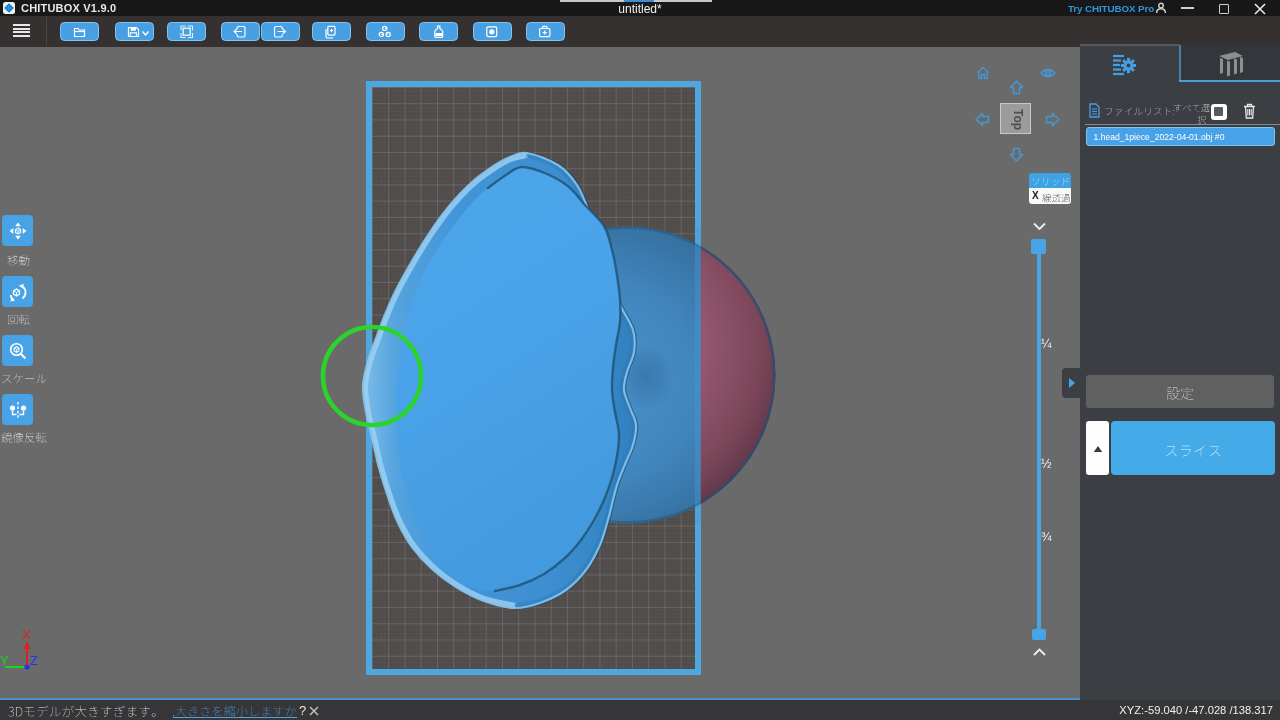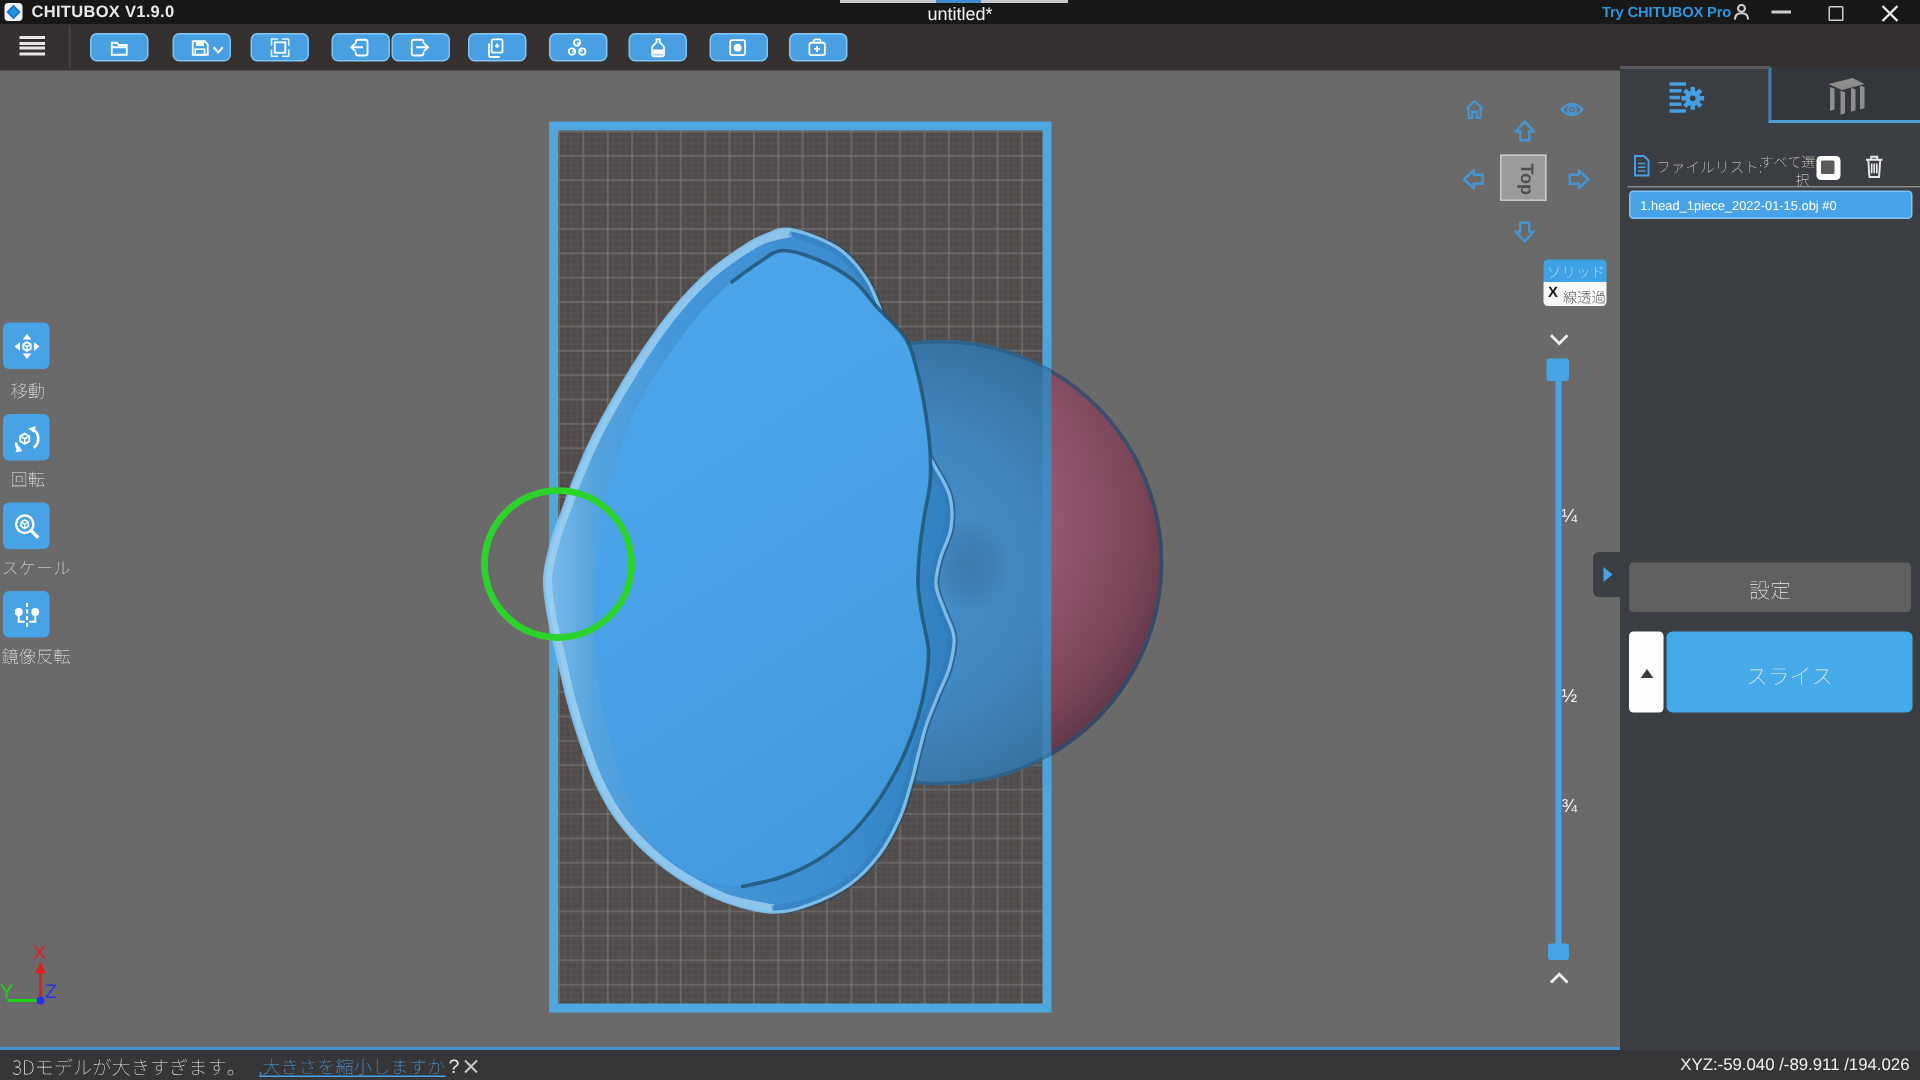--- a/index.html
+++ b/index.html
@@ -376,21 +376,21 @@
     </svg>
   </div>
 <div class="abs" style="left:1210.5px;top:103.5px;width:16px;height:16px;background:#fff;border-radius:3px;"></div>
 <div class="abs" style="left:1214px;top:107px;width:9px;height:9px;background:#5a5a5a;border-radius:1px;"></div>
 <svg class="abs" style="left:1243px;top:103px" width="13" height="16" viewBox="0 0 13 16">
     <path d="M1 3.5 h11 M4.5 3.5 v-2 h4 v2 M2.5 3.5 l0.8 11.5 h6.4 l0.8 -11.5" fill="none" stroke="#e8e8e8" stroke-width="1.3"></path>
     <path d="M4.8 6 v6.5 M6.5 6 v6.5 M8.2 6 v6.5" stroke="#e8e8e8" stroke-width="1.1"></path>
   </svg>
 <div class="abs" style="left:1085px;top:124px;width:195px;height:1px;background:#8a8a8a;"></div>
 <div class="abs" style="left:1085.5px;top:127px;width:189px;height:18.5px;background:#48a2e8;border:1px solid #7fc3f0;border-radius:3px;box-sizing:border-box;">
-    <div style="margin:4.2px 0 0 7px;font-size:8.6px;color:#fff;">1.head_1piece_2022-01-15.obj #0</div>
+    <div style="margin:4.2px 0 0 7px;font-size:8.6px;color:#fff;">1.head_1piece_2022-04-01.obj #0</div>
   </div>
 <div class="abs" style="left:1086px;top:375px;width:188px;height:33px;background:#606060;border-radius:3px;"></div>
 <div class="abs" style="left:1166.0px;top:383px;">
     <svg width="28" height="20" viewBox="0 0 28 20">
       <path transform="translate(0,15.7)" d="M7.1 -11.1H7.5V-9.4Q7.5 -8.9 7.4 -8.3Q7.3 -7.7 6.9 -7.1Q6.5 -6.5 5.7 -6.0Q5.7 -6.0 5.6 -6.1Q5.6 -6.2 5.5 -6.2Q5.5 -6.3 5.4 -6.3Q6.1 -6.8 6.5 -7.3Q6.9 -7.8 7.0 -8.4Q7.1 -8.9 7.1 -9.4ZM10.8 -11.1H11.2V-7.4Q11.2 -7.2 11.3 -7.2Q11.4 -7.1 11.6 -7.1Q11.6 -7.1 11.9 -7.1Q12.1 -7.1 12.3 -7.1Q12.5 -7.1 12.6 -7.1Q12.8 -7.1 12.9 -7.2Q13.0 -7.3 13.0 -7.7Q13.0 -8.0 13.0 -8.8Q13.1 -8.7 13.2 -8.7Q13.3 -8.6 13.4 -8.6Q13.4 -7.8 13.3 -7.4Q13.3 -7.0 13.1 -6.8Q13.0 -6.7 12.7 -6.7Q12.6 -6.7 12.4 -6.7Q12.1 -6.7 11.9 -6.7Q11.6 -6.7 11.6 -6.7Q11.3 -6.7 11.1 -6.7Q10.9 -6.8 10.9 -7.0Q10.8 -7.1 10.8 -7.4ZM7.3 -5.1Q8.0 -3.0 9.6 -1.5Q11.2 0.0 13.5 0.6Q13.4 0.7 13.4 0.7Q13.3 0.8 13.3 0.9Q13.2 0.9 13.2 1.0Q10.9 0.3 9.3 -1.2Q7.7 -2.7 6.9 -5.0ZM12.0 -5.5H12.1L12.2 -5.6L12.4 -5.4Q12.1 -4.1 11.4 -3.0Q10.7 -2.0 9.8 -1.2Q8.9 -0.4 7.8 0.2Q6.8 0.7 5.7 1.0Q5.7 0.9 5.6 0.9Q5.6 0.8 5.6 0.7Q5.5 0.7 5.5 0.6Q6.5 0.3 7.5 -0.2Q8.5 -0.7 9.4 -1.4Q10.3 -2.2 11.0 -3.2Q11.6 -4.2 12.0 -5.4ZM6.0 -5.5H12.2V-5.1H6.0ZM7.3 -11.1H11.0V-10.7H7.3ZM1.3 -7.4H5.3V-7.0H1.3ZM1.4 -11.1H5.3V-10.7H1.4ZM1.3 -5.6H5.3V-5.2H1.3ZM0.7 -9.3H5.8V-8.9H0.7ZM1.5 -3.8H5.3V0.1H1.5V-0.3H4.9V-3.4H1.5ZM1.3 -3.8H1.7V0.9H1.3Z M16.8 -7.3H25.4V-6.9H16.8ZM21.0 -4.0H25.7V-3.6H21.0ZM20.8 -7.2H21.2V0.2L20.8 0.1ZM17.5 -5.3 17.9 -5.2Q17.6 -3.1 16.9 -1.6Q16.2 0.0 15.0 1.0Q15.0 1.0 14.9 0.9Q14.9 0.9 14.8 0.8Q14.7 0.8 14.7 0.8Q15.9 -0.2 16.5 -1.7Q17.2 -3.3 17.5 -5.3ZM17.4 -3.4Q17.8 -2.2 18.5 -1.5Q19.1 -0.8 20.0 -0.4Q20.8 0.0 21.9 0.2Q22.9 0.3 24.1 0.3Q24.2 0.3 24.5 0.3Q24.8 0.3 25.3 0.3Q25.7 0.3 26.1 0.3Q26.5 0.3 26.9 0.3Q27.2 0.3 27.3 0.3Q27.3 0.4 27.3 0.5Q27.2 0.5 27.2 0.6Q27.2 0.7 27.1 0.7H26.5H24.1Q22.8 0.7 21.7 0.6Q20.6 0.4 19.8 0.0Q18.9 -0.4 18.2 -1.2Q17.5 -2.0 17.1 -3.2ZM20.8 -11.6H21.2V-9.7H20.8ZM15.3 -9.8H26.7V-7.3H26.3V-9.4H15.7V-7.3H15.3Z" fill="#f2f2f2"></path>
     </svg>
   </div>
 <div class="abs" style="left:1086px;top:421px;width:23px;height:54px;background:#fdfdfd;border-radius:3px;">
     <svg style="margin:24px 0 0 6.5px;display:block" width="10" height="8" viewBox="0 0 10 8">
       <path d="M5 1 L9.2 7 H0.8 Z" fill="#3a3a3a"></path>
@@ -413,13 +413,13 @@
 <div class="abs" style="left:172px;top:702px;">
     <svg width="125" height="18" viewBox="0 0 125 18">
       <path transform="translate(0,13.7)" d="M0.8 2.0 0.6 1.7Q1.1 1.5 1.3 1.0Q1.6 0.6 1.6 0.0L1.4 -0.7L1.9 -0.1Q1.8 0.0 1.7 0.0Q1.6 0.1 1.5 0.1Q1.3 0.1 1.1 -0.0Q1.0 -0.2 1.0 -0.4Q1.0 -0.7 1.1 -0.8Q1.3 -0.9 1.5 -0.9Q1.7 -0.9 1.9 -0.7Q2.1 -0.5 2.1 -0.1Q2.1 0.6 1.7 1.2Q1.3 1.7 0.8 2.0Z M3.6 -6.4H14.2V-6.1H3.6ZM9.3 -6.3Q9.7 -4.7 10.4 -3.4Q11.2 -2.0 12.2 -1.0Q13.2 -0.0 14.4 0.5Q14.3 0.6 14.3 0.6Q14.2 0.7 14.2 0.7Q14.1 0.8 14.1 0.8Q12.9 0.2 11.9 -0.8Q10.8 -1.8 10.1 -3.2Q9.4 -4.6 8.9 -6.2ZM8.8 -10.1H9.2Q9.2 -9.4 9.1 -8.5Q9.1 -7.6 8.9 -6.6Q8.8 -5.6 8.5 -4.5Q8.1 -3.4 7.5 -2.4Q6.9 -1.4 6.0 -0.6Q5.1 0.3 3.7 0.9Q3.6 0.8 3.6 0.7Q3.5 0.6 3.4 0.6Q4.8 0.0 5.7 -0.8Q6.6 -1.6 7.2 -2.6Q7.8 -3.6 8.1 -4.7Q8.5 -5.7 8.6 -6.7Q8.7 -7.7 8.8 -8.6Q8.8 -9.5 8.8 -10.1Z M17.4 -8.0Q18.6 -7.8 19.8 -7.8Q21.0 -7.8 21.9 -7.9Q22.6 -8.0 23.3 -8.1Q24.0 -8.3 24.5 -8.5L24.6 -8.1Q24.1 -7.9 23.4 -7.8Q22.7 -7.6 22.0 -7.6Q21.1 -7.5 19.9 -7.5Q18.7 -7.5 17.4 -7.6ZM17.1 -5.5Q18.1 -5.4 19.1 -5.4Q20.1 -5.3 21.1 -5.4Q22.0 -5.4 22.7 -5.5Q23.4 -5.6 24.1 -5.8Q24.9 -6.0 25.3 -6.1L25.4 -5.7Q24.9 -5.6 24.2 -5.4Q23.6 -5.3 22.8 -5.2Q22.0 -5.1 21.1 -5.1Q20.2 -5.0 19.2 -5.0Q18.2 -5.1 17.2 -5.1ZM21.4 -8.6Q21.3 -8.8 21.3 -9.0Q21.2 -9.3 21.2 -9.4L21.6 -9.5Q21.6 -9.1 21.8 -8.5Q21.9 -7.9 22.1 -7.4Q22.3 -6.8 22.4 -6.5Q22.6 -5.9 22.8 -5.4Q23.1 -4.9 23.4 -4.3Q23.6 -3.8 24.0 -3.3Q24.1 -3.2 24.2 -3.1Q24.3 -3.0 24.4 -2.9L24.1 -2.5Q23.7 -2.6 23.3 -2.7Q22.9 -2.7 22.5 -2.8Q22.0 -2.8 21.6 -2.9L21.7 -3.2Q22.3 -3.1 22.9 -3.1Q23.5 -3.0 23.8 -2.9Q23.3 -3.7 22.9 -4.6Q22.4 -5.5 22.1 -6.3Q22.0 -6.7 21.8 -7.1Q21.7 -7.6 21.6 -7.9Q21.5 -8.3 21.4 -8.6ZM18.3 -3.1Q18.1 -2.8 18.0 -2.4Q17.9 -2.1 17.9 -1.7Q17.9 -0.9 18.6 -0.4Q19.3 0.1 21.0 0.1Q21.9 0.1 22.5 0.0Q23.1 -0.0 23.8 -0.2V0.2Q23.1 0.3 22.5 0.4Q21.9 0.4 21.0 0.4Q19.9 0.4 19.1 0.2Q18.3 -0.0 17.9 -0.5Q17.5 -1.0 17.5 -1.7Q17.5 -2.1 17.6 -2.5Q17.8 -2.8 17.9 -3.2Z M33.8 -8.6Q33.8 -8.8 33.7 -9.0Q33.6 -9.2 33.6 -9.4L34.0 -9.5Q34.1 -9.3 34.2 -8.8Q34.3 -8.4 34.4 -7.9Q34.6 -7.5 34.7 -7.1Q35.0 -6.3 35.4 -5.4Q35.9 -4.6 36.4 -3.9Q36.5 -3.8 36.6 -3.7Q36.7 -3.6 36.8 -3.4L36.5 -3.1Q36.4 -3.2 36.0 -3.3Q35.7 -3.3 35.3 -3.3Q34.9 -3.4 34.6 -3.4Q34.2 -3.4 33.9 -3.4L33.9 -3.8Q34.3 -3.7 34.7 -3.7Q35.2 -3.7 35.6 -3.6Q36.0 -3.6 36.2 -3.6Q35.9 -4.0 35.6 -4.6Q35.2 -5.1 34.9 -5.8Q34.6 -6.4 34.4 -7.0Q34.2 -7.5 34.0 -8.0Q33.9 -8.4 33.8 -8.6ZM29.3 -7.3Q30.2 -7.2 31.2 -7.2Q32.1 -7.1 32.9 -7.1Q33.8 -7.1 34.4 -7.2Q34.9 -7.3 35.4 -7.3Q36.0 -7.4 36.5 -7.6Q37.1 -7.7 37.6 -7.9L37.6 -7.5Q37.1 -7.4 36.6 -7.2Q36.0 -7.1 35.5 -7.1Q35.0 -7.0 34.6 -6.9Q33.5 -6.8 32.1 -6.8Q30.7 -6.8 29.4 -6.9ZM30.6 -3.7Q30.4 -3.2 30.2 -2.8Q30.1 -2.4 30.1 -1.9Q30.1 -1.0 30.9 -0.5Q31.8 -0.1 33.2 -0.0Q34.1 -0.0 34.9 -0.1Q35.6 -0.2 36.3 -0.3V0.1Q35.6 0.2 34.9 0.2Q34.2 0.3 33.2 0.3Q32.2 0.3 31.4 0.0Q30.6 -0.2 30.2 -0.7Q29.7 -1.2 29.7 -2.0Q29.7 -2.4 29.9 -2.9Q30.1 -3.3 30.3 -3.8Z M44.7 -9.5Q44.6 -9.1 44.5 -8.7Q44.4 -8.2 44.2 -7.6Q43.9 -7.0 43.5 -6.3Q43.1 -5.6 42.7 -5.0Q43.0 -5.2 43.3 -5.4Q43.7 -5.5 44.0 -5.6Q44.4 -5.7 44.7 -5.7Q45.3 -5.7 45.8 -5.3Q46.3 -5.0 46.3 -4.3Q46.3 -4.1 46.3 -3.7Q46.3 -3.4 46.3 -2.9Q46.3 -2.5 46.3 -2.2Q46.3 -1.8 46.3 -1.5H45.9Q45.9 -1.8 45.9 -2.1Q45.9 -2.5 45.9 -2.9Q45.9 -3.3 45.9 -3.7Q45.9 -4.1 45.9 -4.3Q45.9 -4.8 45.5 -5.0Q45.2 -5.3 44.6 -5.3Q44.0 -5.3 43.4 -5.1Q42.8 -4.8 42.3 -4.4Q42.1 -4.1 41.8 -3.8Q41.5 -3.5 41.2 -3.2L40.9 -3.4Q41.8 -4.4 42.4 -5.2Q43.0 -6.0 43.3 -6.6Q43.7 -7.2 43.8 -7.6Q44.0 -8.1 44.2 -8.6Q44.3 -9.1 44.3 -9.5ZM41.0 -8.0Q41.5 -7.9 42.0 -7.9Q42.6 -7.9 42.9 -7.9Q43.8 -7.9 44.7 -7.9Q45.6 -8.0 46.5 -8.1Q47.5 -8.1 48.3 -8.3V-7.9Q47.7 -7.8 47.0 -7.7Q46.3 -7.6 45.6 -7.6Q44.9 -7.6 44.2 -7.5Q43.5 -7.5 42.9 -7.5Q42.6 -7.5 42.3 -7.5Q42.0 -7.5 41.6 -7.6Q41.3 -7.6 41.0 -7.6ZM49.9 -5.6Q49.8 -5.5 49.7 -5.5Q49.6 -5.5 49.5 -5.4Q49.3 -5.4 49.2 -5.3Q48.5 -5.0 47.6 -4.7Q46.8 -4.3 45.9 -3.8Q45.2 -3.5 44.7 -3.1Q44.1 -2.7 43.8 -2.3Q43.4 -1.8 43.4 -1.3Q43.4 -0.9 43.7 -0.6Q43.9 -0.3 44.2 -0.2Q44.6 -0.0 45.1 -0.0Q45.6 0.0 46.1 0.0Q46.7 0.0 47.6 -0.0Q48.5 -0.1 49.3 -0.2L49.3 0.2Q48.7 0.2 48.2 0.3Q47.6 0.3 47.1 0.4Q46.5 0.4 46.0 0.4Q45.2 0.4 44.6 0.3Q43.9 0.1 43.5 -0.2Q43.1 -0.6 43.1 -1.3Q43.1 -1.8 43.3 -2.2Q43.5 -2.6 43.9 -2.9Q44.3 -3.3 44.8 -3.6Q45.3 -3.9 45.8 -4.1Q46.4 -4.5 47.0 -4.7Q47.6 -5.0 48.1 -5.2Q48.7 -5.4 49.1 -5.6Q49.3 -5.7 49.4 -5.8Q49.6 -5.9 49.7 -6.0Z M59.5 -10.1H59.8V-8.6H59.5ZM60.6 -6.9 61.0 -6.7Q60.9 -6.2 60.7 -5.7Q60.6 -5.1 60.5 -4.7L60.1 -4.8Q60.2 -5.1 60.3 -5.5Q60.4 -5.8 60.5 -6.2Q60.6 -6.6 60.6 -6.9ZM56.4 -8.9H63.0V-7.2H62.6V-8.5H56.8V-7.1H56.4ZM58.0 -7.4 58.3 -7.3Q58.1 -6.6 57.8 -5.8Q57.5 -5.1 57.1 -4.4Q56.7 -3.7 56.2 -3.1Q56.2 -3.2 56.1 -3.2Q56.0 -3.3 55.9 -3.3Q56.4 -3.9 56.8 -4.6Q57.2 -5.3 57.5 -6.0Q57.8 -6.7 58.0 -7.4ZM58.5 -6.9H63.1V-6.6H58.5ZM59.0 -2.6H62.5V-2.2H59.0ZM59.0 -0.1H62.5V0.3H59.0ZM58.8 -5.0H62.8V0.8H62.4V-4.6H59.1V0.9H58.8ZM54.2 -10.1 54.6 -10.0Q54.4 -9.5 54.1 -9.1Q53.9 -8.6 53.6 -8.1Q53.4 -7.7 53.1 -7.3L52.9 -7.5Q53.1 -7.8 53.3 -8.3Q53.6 -8.8 53.8 -9.3Q54.1 -9.7 54.2 -10.1ZM55.5 -8.8 55.9 -8.6Q55.5 -8.0 55.0 -7.2Q54.5 -6.4 54.0 -5.7Q53.5 -5.0 53.1 -4.5L52.8 -4.6Q53.1 -5.0 53.5 -5.5Q53.9 -6.1 54.2 -6.6Q54.6 -7.2 54.9 -7.8Q55.3 -8.3 55.5 -8.8ZM52.2 -7.9 52.5 -8.1Q52.8 -7.8 53.1 -7.4Q53.5 -7.1 53.8 -6.7Q54.1 -6.4 54.2 -6.1L54.0 -5.8Q53.8 -6.1 53.5 -6.5Q53.2 -6.9 52.9 -7.2Q52.6 -7.6 52.2 -7.9ZM54.9 -6.1 55.3 -6.3Q55.6 -5.7 55.9 -5.1Q56.2 -4.4 56.3 -4.0L55.9 -3.8Q55.9 -4.1 55.7 -4.5Q55.6 -4.9 55.4 -5.3Q55.2 -5.8 54.9 -6.1ZM52.0 -4.7Q52.8 -4.7 53.8 -4.8Q54.8 -4.8 55.9 -4.9L55.9 -4.5Q54.9 -4.5 53.9 -4.4Q52.9 -4.4 52.1 -4.3ZM55.2 -3.3 55.5 -3.4Q55.8 -2.9 55.9 -2.2Q56.1 -1.6 56.1 -1.2L55.8 -1.1Q55.7 -1.5 55.6 -2.2Q55.4 -2.8 55.2 -3.3ZM53.0 -3.4 53.4 -3.3Q53.2 -2.4 53.0 -1.6Q52.8 -0.8 52.4 -0.2Q52.4 -0.2 52.3 -0.3Q52.3 -0.3 52.2 -0.3Q52.1 -0.4 52.1 -0.4Q52.4 -1.0 52.6 -1.8Q52.9 -2.5 53.0 -3.4ZM54.2 -4.6H54.5V0.9H54.2ZM57.2 -5.1 57.5 -5.5 57.5 -5.5V0.9H57.2Z M69.8 -10.0H70.2V0.1Q70.2 0.5 70.0 0.6Q69.9 0.8 69.7 0.8Q69.4 0.9 68.9 0.9Q68.4 0.9 67.6 0.9Q67.6 0.8 67.5 0.8Q67.5 0.7 67.5 0.6Q67.4 0.5 67.4 0.5Q67.9 0.5 68.3 0.5Q68.7 0.5 69.1 0.5Q69.4 0.5 69.5 0.5Q69.6 0.5 69.7 0.4Q69.8 0.3 69.8 0.2ZM72.7 -6.9 73.1 -7.1Q73.7 -6.2 74.2 -5.2Q74.7 -4.3 75.1 -3.3Q75.4 -2.4 75.6 -1.7L75.2 -1.5Q75.1 -2.3 74.7 -3.2Q74.3 -4.1 73.8 -5.1Q73.3 -6.1 72.7 -6.9ZM66.6 -7.0 67.0 -7.0Q66.8 -6.1 66.5 -5.1Q66.1 -4.2 65.7 -3.3Q65.2 -2.4 64.6 -1.7Q64.6 -1.8 64.5 -1.8Q64.5 -1.8 64.4 -1.9Q64.4 -1.9 64.3 -1.9Q64.9 -2.6 65.4 -3.5Q65.8 -4.3 66.1 -5.3Q66.4 -6.2 66.6 -7.0Z M79.8 -9.3Q79.8 -9.1 79.7 -8.9Q79.7 -8.7 79.7 -8.5Q79.7 -8.0 79.7 -7.2Q79.6 -6.4 79.6 -5.5Q79.6 -4.5 79.6 -3.6Q79.6 -2.7 79.6 -1.9Q79.6 -1.2 79.9 -0.7Q80.2 -0.3 80.7 -0.1Q81.2 0.1 81.9 0.1Q82.8 0.1 83.5 -0.1Q84.2 -0.4 84.8 -0.7Q85.3 -1.1 85.7 -1.5Q86.1 -2.0 86.5 -2.5L86.7 -2.1Q86.4 -1.7 86.0 -1.3Q85.5 -0.8 84.9 -0.4Q84.3 -0.0 83.6 0.2Q82.8 0.4 81.8 0.4Q81.1 0.4 80.5 0.2Q79.9 -0.0 79.6 -0.5Q79.2 -1.1 79.2 -2.0Q79.2 -2.6 79.2 -3.3Q79.2 -4.0 79.3 -4.7Q79.3 -5.5 79.3 -6.1Q79.3 -6.8 79.3 -7.4Q79.3 -8.1 79.3 -8.5Q79.3 -8.7 79.3 -9.0Q79.3 -9.2 79.3 -9.3Z M94.9 -9.5Q94.9 -9.4 94.9 -9.2Q94.9 -9.0 94.9 -8.7Q94.9 -8.6 94.9 -8.3Q94.9 -8.0 94.9 -7.5Q94.9 -7.1 94.9 -6.7Q94.9 -6.2 94.9 -5.8Q94.9 -5.1 94.9 -4.4Q94.9 -3.7 94.9 -3.0Q95.0 -2.4 95.0 -1.9Q95.0 -1.5 95.0 -1.2Q95.0 -0.9 94.9 -0.5Q94.7 -0.1 94.3 0.1Q93.9 0.4 93.1 0.4Q91.9 0.4 91.3 -0.0Q90.7 -0.4 90.7 -1.2Q90.7 -1.7 91.0 -2.0Q91.3 -2.4 91.9 -2.6Q92.5 -2.8 93.3 -2.8Q94.2 -2.8 95.0 -2.6Q95.9 -2.3 96.6 -2.0Q97.3 -1.6 97.8 -1.3Q98.3 -0.9 98.6 -0.6L98.4 -0.3Q98.0 -0.6 97.5 -1.0Q96.9 -1.4 96.3 -1.7Q95.6 -2.0 94.9 -2.3Q94.1 -2.5 93.3 -2.5Q92.1 -2.5 91.6 -2.1Q91.0 -1.7 91.0 -1.2Q91.0 -0.9 91.2 -0.6Q91.4 -0.3 91.9 -0.1Q92.3 0.0 93.1 0.0Q93.5 0.0 93.8 -0.1Q94.2 -0.2 94.4 -0.4Q94.6 -0.7 94.6 -1.2Q94.6 -1.6 94.6 -2.3Q94.6 -2.9 94.6 -3.6Q94.6 -4.3 94.5 -4.9Q94.5 -5.5 94.5 -5.8Q94.5 -6.2 94.5 -6.6Q94.5 -7.0 94.5 -7.3Q94.5 -7.7 94.5 -8.1Q94.5 -8.5 94.5 -8.9Q94.5 -9.0 94.5 -9.2Q94.5 -9.4 94.5 -9.5ZM90.6 -8.0Q90.9 -7.9 91.3 -7.9Q91.7 -7.8 92.2 -7.8Q92.6 -7.8 93.1 -7.7Q93.5 -7.7 93.9 -7.7Q94.9 -7.7 96.1 -7.8Q97.3 -7.9 98.4 -8.1V-7.7Q97.6 -7.6 96.8 -7.6Q96.1 -7.5 95.3 -7.4Q94.6 -7.4 93.9 -7.4Q93.4 -7.4 92.8 -7.4Q92.2 -7.5 91.6 -7.5Q91.0 -7.6 90.6 -7.6ZM90.6 -5.4Q90.9 -5.4 91.3 -5.3Q91.7 -5.3 92.2 -5.3Q92.6 -5.3 93.0 -5.2Q93.4 -5.2 93.8 -5.2Q94.4 -5.2 95.2 -5.3Q95.9 -5.3 96.8 -5.4Q97.6 -5.5 98.4 -5.6V-5.2Q97.8 -5.1 97.2 -5.1Q96.6 -5.0 96.0 -5.0Q95.4 -4.9 94.8 -4.9Q94.3 -4.9 93.8 -4.9Q93.3 -4.9 92.7 -4.9Q92.2 -4.9 91.6 -5.0Q91.1 -5.0 90.6 -5.1Z M107.8 -9.5Q107.8 -9.5 107.7 -9.4Q107.7 -9.3 107.7 -9.2Q107.7 -9.1 107.7 -9.0Q107.7 -8.8 107.7 -8.4Q107.7 -8.0 107.7 -7.5Q107.7 -7.1 107.7 -6.6Q107.7 -6.2 107.7 -5.7Q107.7 -5.3 107.7 -5.0L107.4 -5.5Q107.4 -5.6 107.4 -5.9Q107.4 -6.2 107.4 -6.6Q107.4 -7.1 107.4 -7.6Q107.4 -8.0 107.4 -8.4Q107.3 -8.8 107.3 -9.0Q107.3 -9.1 107.3 -9.3Q107.3 -9.5 107.3 -9.5ZM101.7 -7.6Q102.1 -7.6 102.7 -7.6Q103.3 -7.7 104.0 -7.7Q104.7 -7.7 105.4 -7.7Q106.2 -7.8 106.9 -7.8Q107.6 -7.8 108.3 -7.8Q108.9 -7.8 109.5 -7.8Q110.0 -7.8 110.5 -7.8Q110.9 -7.8 111.2 -7.8Q111.5 -7.8 111.7 -7.8V-7.4Q111.2 -7.4 110.4 -7.4Q109.7 -7.4 108.3 -7.4Q107.6 -7.4 106.7 -7.4Q105.8 -7.4 105.0 -7.4Q104.1 -7.4 103.2 -7.3Q102.4 -7.3 101.7 -7.2ZM107.9 -4.1Q107.9 -3.5 107.7 -3.1Q107.4 -2.6 107.1 -2.4Q106.7 -2.2 106.3 -2.2Q105.9 -2.2 105.5 -2.3Q105.2 -2.5 104.9 -2.7Q104.7 -3.0 104.5 -3.3Q104.4 -3.6 104.4 -4.1Q104.4 -4.6 104.6 -5.0Q104.9 -5.5 105.3 -5.8Q105.7 -6.0 106.2 -6.0Q106.9 -6.0 107.3 -5.7Q107.7 -5.5 107.9 -5.0Q108.1 -4.5 108.1 -3.8Q108.1 -3.2 107.9 -2.6Q107.8 -1.9 107.4 -1.4Q107.0 -0.8 106.4 -0.4Q105.7 0.1 104.7 0.4L104.4 0.1Q105.2 -0.1 105.9 -0.5Q106.5 -0.8 106.9 -1.3Q107.3 -1.8 107.5 -2.4Q107.7 -3.0 107.7 -3.7Q107.7 -4.8 107.3 -5.2Q106.9 -5.7 106.3 -5.7Q105.9 -5.7 105.5 -5.5Q105.2 -5.3 105.0 -4.9Q104.7 -4.6 104.7 -4.1Q104.7 -3.3 105.2 -3.0Q105.6 -2.6 106.3 -2.6Q106.8 -2.6 107.1 -2.8Q107.4 -3.0 107.5 -3.5Q107.7 -3.9 107.7 -4.5Z M117.7 -9.4Q117.7 -9.3 117.6 -9.2Q117.6 -9.1 117.6 -9.0Q117.6 -8.8 117.5 -8.4Q117.4 -8.0 117.4 -7.5Q117.3 -7.0 117.2 -6.5Q117.0 -6.0 116.9 -5.4Q116.7 -4.8 116.5 -4.1Q116.2 -3.4 116.0 -2.7Q115.7 -2.0 115.3 -1.3Q114.9 -0.5 114.5 0.2L114.1 0.0Q114.5 -0.5 114.9 -1.2Q115.2 -1.9 115.5 -2.6Q115.8 -3.3 116.1 -4.1Q116.3 -4.8 116.5 -5.4Q116.7 -6.0 116.8 -6.5Q117.0 -7.1 117.1 -7.9Q117.2 -8.7 117.2 -9.4ZM121.9 -7.9Q122.2 -7.6 122.5 -7.1Q122.8 -6.5 123.1 -5.9Q123.5 -5.3 123.7 -4.7Q124.0 -4.2 124.2 -3.8L123.8 -3.6Q123.7 -4.0 123.4 -4.6Q123.2 -5.1 122.9 -5.8Q122.5 -6.4 122.2 -6.9Q121.9 -7.4 121.5 -7.8ZM113.8 -6.6Q114.1 -6.5 114.3 -6.5Q114.5 -6.5 114.7 -6.6Q115.0 -6.6 115.4 -6.6Q115.8 -6.6 116.3 -6.7Q116.9 -6.7 117.4 -6.8Q117.9 -6.8 118.3 -6.8Q118.7 -6.9 118.9 -6.9Q119.4 -6.9 119.8 -6.7Q120.2 -6.6 120.4 -6.2Q120.7 -5.8 120.7 -5.1Q120.7 -4.3 120.6 -3.5Q120.5 -2.7 120.4 -1.9Q120.2 -1.2 120.0 -0.7Q119.7 -0.1 119.3 0.0Q118.9 0.2 118.4 0.2Q118.1 0.2 117.7 0.1Q117.3 0.1 117.0 0.0L116.9 -0.4Q117.2 -0.3 117.5 -0.3Q117.8 -0.2 118.0 -0.2Q118.3 -0.2 118.4 -0.2Q118.8 -0.2 119.1 -0.3Q119.4 -0.4 119.7 -0.9Q119.9 -1.4 120.0 -2.1Q120.2 -2.8 120.3 -3.5Q120.3 -4.3 120.3 -5.0Q120.3 -5.6 120.1 -6.0Q120.0 -6.3 119.6 -6.4Q119.3 -6.5 118.9 -6.5Q118.6 -6.5 118.0 -6.5Q117.4 -6.4 116.8 -6.4Q116.1 -6.3 115.6 -6.3Q115.0 -6.2 114.7 -6.2Q114.6 -6.2 114.3 -6.1Q114.1 -6.1 113.9 -6.1Z" fill="#4da3e8"></path>
     </svg>
   </div>
 <div class="abs" style="left:173px;top:716.5px;width:124px;height:1.2px;background:#4da3e8;"></div>
 <div class="abs" style="left:299px;top:703px;font-size:13px;color:#e8e8e8;">?</div>
 <svg class="abs" style="left:309px;top:705.5px;" width="10" height="10" viewBox="0 0 10 10">
   <path d="M1 1 L9 9 M9 1 L1 9" stroke="#c8c8c8" stroke-width="1.4"></path>
 </svg>
-<div class="abs" style="right:7px;top:704px;font-size:11.2px;color:#f0f0f0;">XYZ:-59.040 /-89.911 /194.026</div>
+<div class="abs" style="right:7px;top:704px;font-size:11.2px;color:#f0f0f0;">XYZ:-59.040 /-47.028 /138.317</div>
 
 </body></html>

